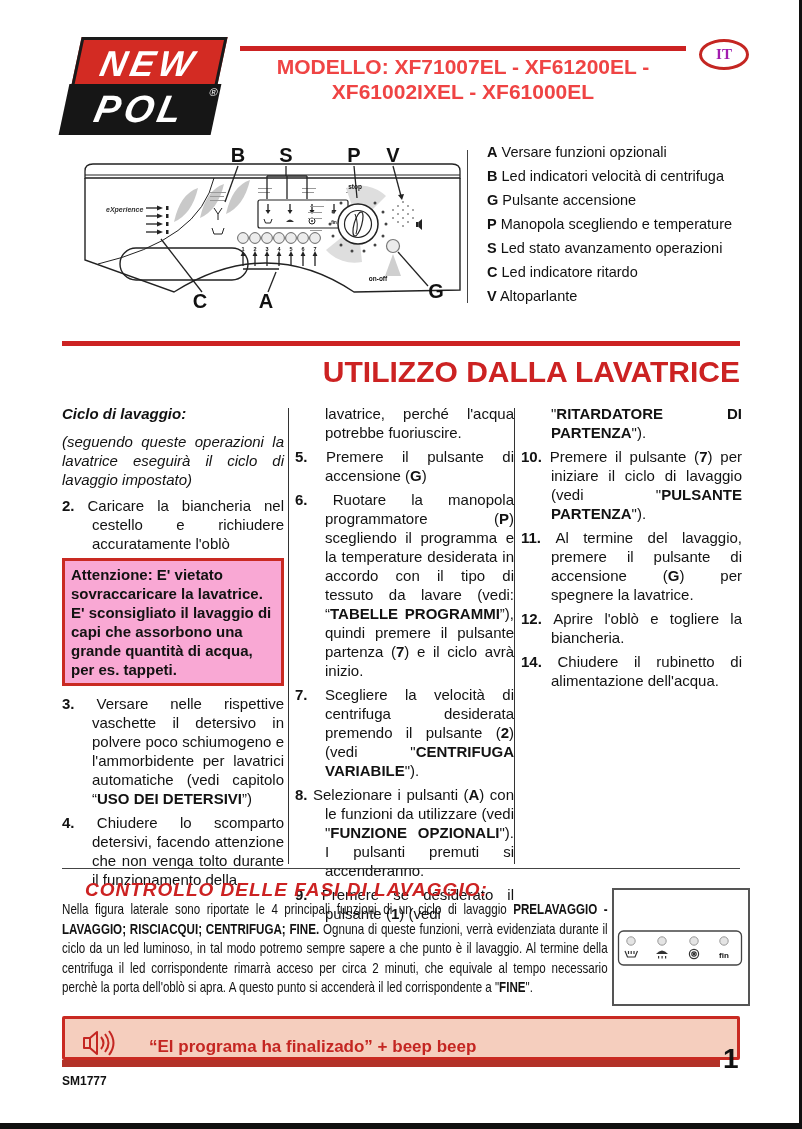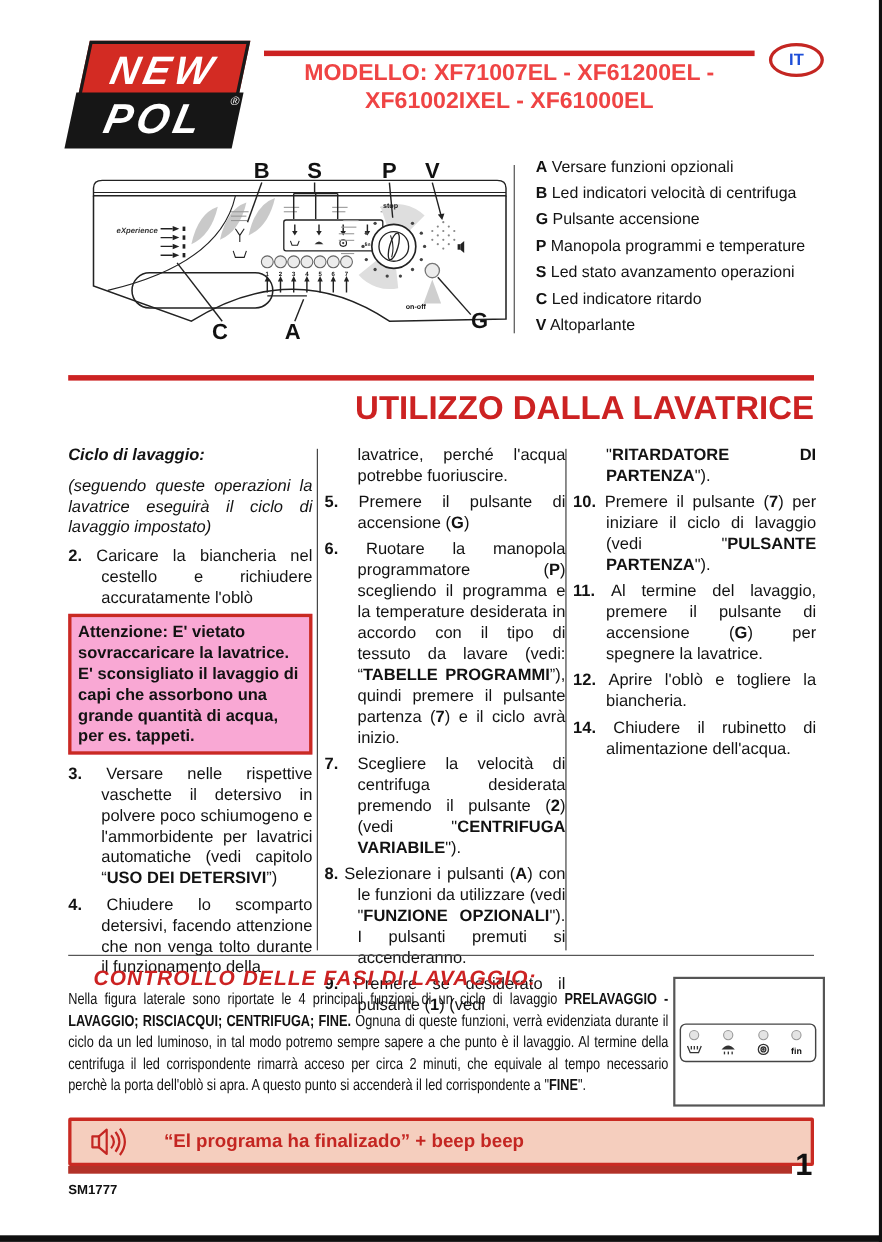--- a/index.html
+++ b/index.html
@@ -11,21 +11,21 @@
             border:3px solid #1a1a1a;transform:skewX(-12deg);display:flex;align-items:center;
             justify-content:center;}
   .logo-new span{color:#fff;font-weight:bold;font-style:italic;font-size:36px;letter-spacing:4px;}
   .logo-pol{position:absolute;left:0;top:47px;width:152px;height:51px;background:#161616;
             transform:skewX(-12deg);display:flex;align-items:center;justify-content:center;}
   .logo-pol .big{color:#fff;font-weight:bold;font-style:italic;font-size:38px;letter-spacing:4px;}
   .logo-pol .reg{color:#fff;font-size:11px;position:absolute;right:2px;top:2px;}
   .topline{position:absolute;left:240px;top:46px;width:446px;height:5px;background:#cc2222;}
   .it-badge{position:absolute;left:699px;top:39px;width:44px;height:25px;border:3px solid #c42622;
             border-radius:50%;display:flex;align-items:center;justify-content:center;
-            font-weight:bold;font-size:15px;color:#1d4ed8;background:#fff;}
+            font-weight:bold;font-size:15px;color:#a21caf;background:#fff;font-family:Liberation Serif, serif;}
   .model{position:absolute;left:237px;top:54px;width:452px;text-align:center;color:#ef4444;
          font-weight:bold;font-size:21px;line-height:25px;}
   .main-title{position:absolute;left:237px;top:100px;width:520px;color:#cc2222;font-weight:bold;
               font-size:25px;}
   
   .panel-svg{position:absolute;left:62px;top:142px;width:405px;height:172px;}
   .legend-divider{position:absolute;left:467px;top:150px;width:1px;height:153px;background:#444;}
   .legend{position:absolute;left:487px;top:144px;width:268px;font-size:14.5px;line-height:16px;}
   .legend-item{margin-bottom:8px;}
   .lk{font-weight:bold;}
@@ -55,21 +55,21 @@
   .rule-thin{position:absolute;left:62px;top:868px;width:678px;height:1px;background:#444;}
   .phases-title{position:absolute;left:85px;top:879px;width:545px;color:#cc2222;
                 font-weight:bold;font-style:italic;font-size:19px;letter-spacing:1px;}
   .phases-body{position:absolute;left:62px;top:900px;width:682px;font-size:14.5px;line-height:19.5px;
                text-align:justify;transform:scaleX(0.8);transform-origin:left top;}
   .phases-box{position:absolute;left:612px;top:888px;width:134px;height:114px;border:2px solid #555;
               background:#fff;}
   .phases-panel{position:absolute;left:3px;top:37px;width:126px;height:42px;}
   
   .sound-banner{position:absolute;left:62px;top:1016px;width:672px;height:38px;background:#f5cebe;
-                border:3px solid #c92a22;border-radius:2px;display:flex;align-items:center;}
+                border:3px solid #c92a22;border-radius:2px;display:flex;align-items:flex-end;}
   .speaker-svg{width:42px;height:28px;margin-left:16px;flex:0 0 auto;}
   .sound-text{color:#c42622;font-weight:bold;font-size:17px;margin-left:26px;}
   
   .footer-line{position:absolute;left:62px;top:1060px;width:658px;height:7px;background:#b23228;}
   .page-num{position:absolute;left:723px;top:1043px;font-size:28px;font-weight:bold;color:#111;}
   .doc-code{position:absolute;left:62px;top:1074px;font-size:12px;font-weight:bold;color:#111;}
   .edge-bottom{position:absolute;left:0;bottom:0;width:100%;height:6px;background:#101010;}
   .edge-right{position:absolute;right:0;top:0;width:3px;height:100%;background:#101010;}
   
   .callout{font-weight:bold;font-size:20px;fill:#111;}
@@ -282,21 +282,21 @@
     <text x="138" y="166" text-anchor="middle" class="callout">C</text>
     <text x="204" y="166" text-anchor="middle" class="callout">A</text>
     <text x="374" y="156" text-anchor="middle" class="callout">G</text>
   </svg>
 
   <div class="legend-divider"></div>
   <div class="legend">
       <div class="legend-item"><span class="lk">A</span><span> Versare funzioni opzionali</span></div>
       <div class="legend-item"><span class="lk">B</span><span> Led indicatori velocità di centrifuga</span></div>
       <div class="legend-item"><span class="lk">G</span><span> Pulsante accensione</span></div>
-      <div class="legend-item"><span class="lk">P</span><span> Manopola programmi e temperature</span></div>
+      <div class="legend-item"><span class="lk">P</span><span> Manopola scegliendo e temperature</span></div>
       <div class="legend-item"><span class="lk">S</span><span> Led stato avanzamento operazioni</span></div>
       <div class="legend-item"><span class="lk">C</span><span> Led indicatore ritardo</span></div>
       <div class="legend-item"><span class="lk">V</span><span> Altoparlante</span></div>
     </div>
 
   <div class="rule-red"></div>
   <div class="usage-title">UTILIZZO DALLA LAVATRICE</div>
 
   <div class="cols">
     <div class="col col-0">

